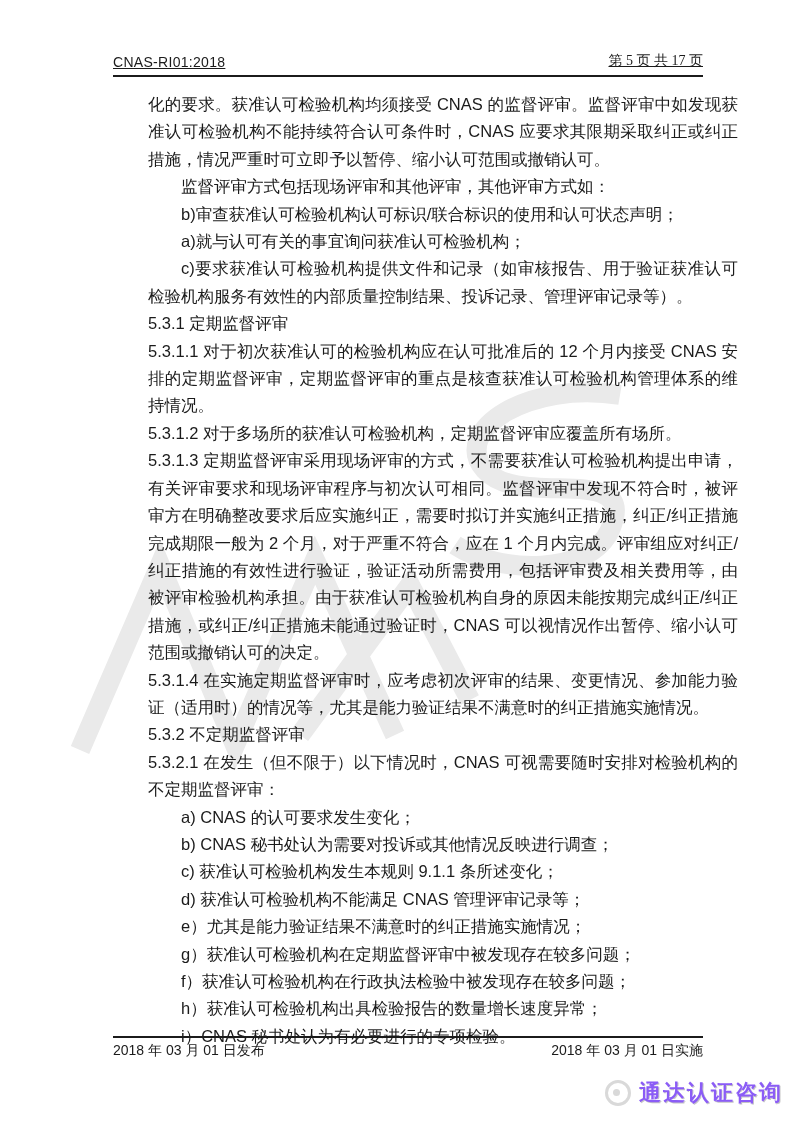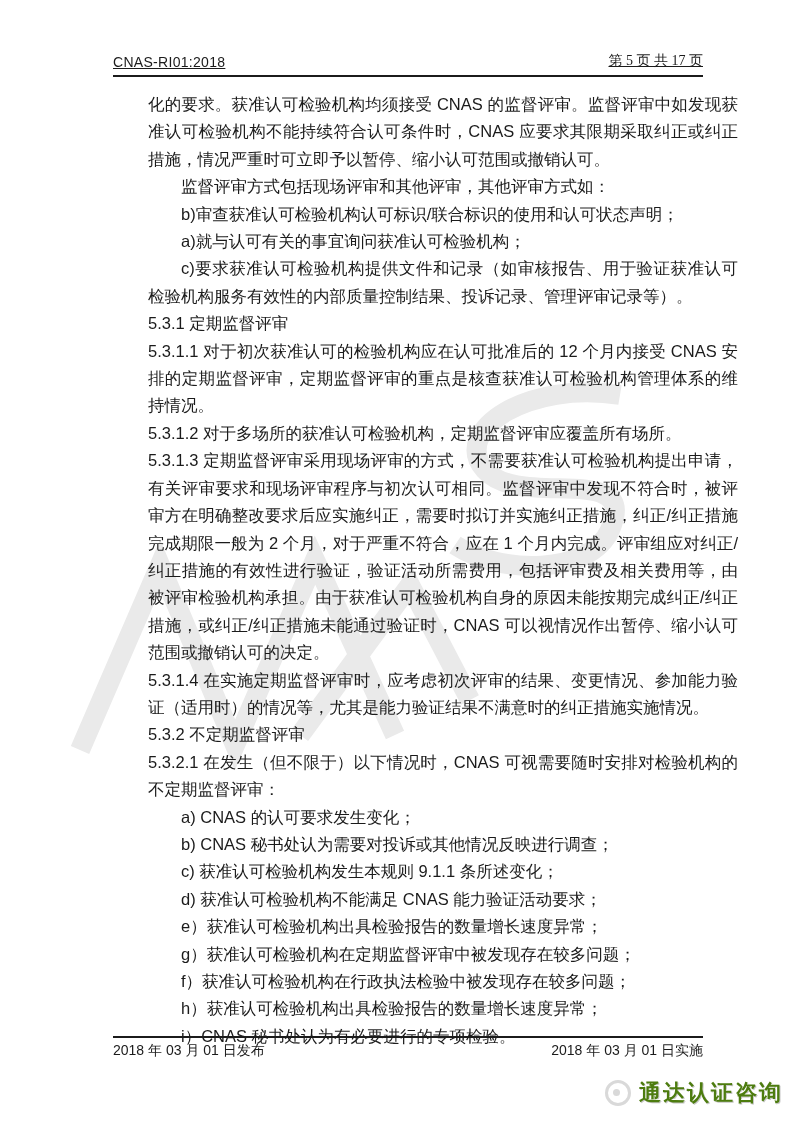--- a/index.html
+++ b/index.html
@@ -92,21 +92,21 @@
     top: 6px;
     width: 7px;
     height: 7px;
     border-radius: 50%;
     background: #d9d9d9;
   }
   .brand .brand-text {
     font-size: 22px;
     font-weight: 700;
     letter-spacing: 2px;
-    color: #4d7c0f;
+    color: #8b5cf6;
     text-shadow: -1px -1px 0 #ffffff, 1px 1px 0 #c6c6c6;
     font-family: "Liberation Sans", sans-serif;
   }
 </style>
 </head>
 <body>
 
 <div class="page">
 
   <svg class="watermark-svg" width="793" height="1122" viewBox="0 0 793 1122">
@@ -131,22 +131,22 @@
     <p class="para heading">5.3.1 定期监督评审</p>
     <p class="para">5.3.1.1 对于初次获准认可的检验机构应在认可批准后的 12 个月内接受 CNAS 安排的定期监督评审，定期监督评审的重点是核查获准认可检验机构管理体系的维持情况。</p>
     <p class="para">5.3.1.2 对于多场所的获准认可检验机构，定期监督评审应覆盖所有场所。</p>
     <p class="para">5.3.1.3 定期监督评审采用现场评审的方式，不需要获准认可检验机构提出申请，有关评审要求和现场评审程序与初次认可相同。监督评审中发现不符合时，被评审方在明确整改要求后应实施纠正，需要时拟订并实施纠正措施，纠正/纠正措施完成期限一般为 2 个月，对于严重不符合，应在 1 个月内完成。评审组应对纠正/纠正措施的有效性进行验证，验证活动所需费用，包括评审费及相关费用等，由被评审检验机构承担。由于获准认可检验机构自身的原因未能按期完成纠正/纠正措施，或纠正/纠正措施未能通过验证时，CNAS 可以视情况作出暂停、缩小认可范围或撤销认可的决定。</p>
     <p class="para">5.3.1.4 在实施定期监督评审时，应考虑初次评审的结果、变更情况、参加能力验证（适用时）的情况等，尤其是能力验证结果不满意时的纠正措施实施情况。</p>
     <p class="para heading">5.3.2 不定期监督评审</p>
     <p class="para">5.3.2.1 在发生（但不限于）以下情况时，CNAS 可视需要随时安排对检验机构的不定期监督评审：</p>
     <p class="para ind">a) CNAS 的认可要求发生变化；</p>
     <p class="para ind">b) CNAS 秘书处认为需要对投诉或其他情况反映进行调查；</p>
     <p class="para ind">c) 获准认可检验机构发生本规则 9.1.1 条所述变化；</p>
-    <p class="para ind">d) 获准认可检验机构不能满足 CNAS 能力验证活动要求；</p>
-    <p class="para ind">e）获准认可检验机构出具检验报告的数量增长速度异常；</p>
+    <p class="para ind">d) 获准认可检验机构不能满足 CNAS 管理评审记录等；</p>
+    <p class="para ind">e）尤其是能力验证结果不满意时的纠正措施实施情况；</p>
     <p class="para ind">g）获准认可检验机构在定期监督评审中被发现存在较多问题；</p>
     <p class="para ind">f）获准认可检验机构在行政执法检验中被发现存在较多问题；</p>
     <p class="para ind">h）获准认可检验机构出具检验报告的数量增长速度异常；</p>
     <p class="para ind">i）CNAS 秘书处认为有必要进行的专项检验。</p>
   </div>
 
   <div class="doc-footer">
     <span>2018 年 03 月 01 日发布</span>
     <span>2018 年 03 月 01 日实施</span>
   </div>

